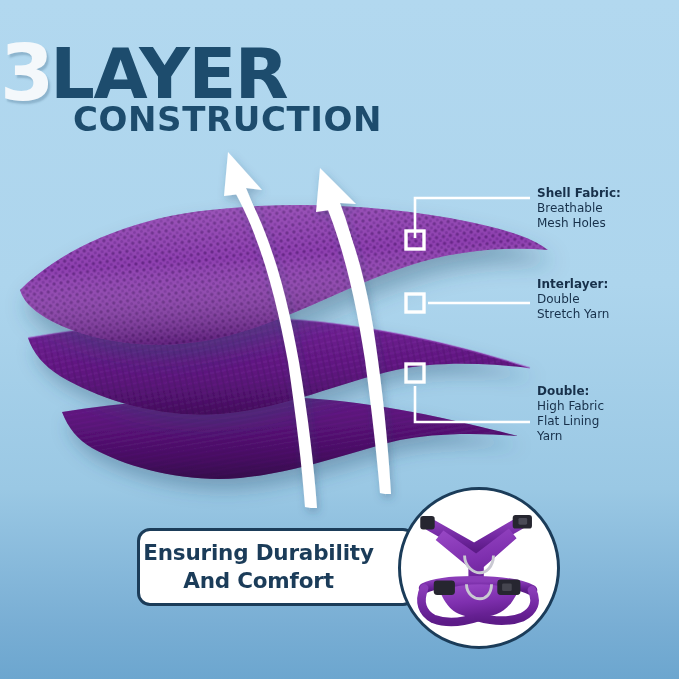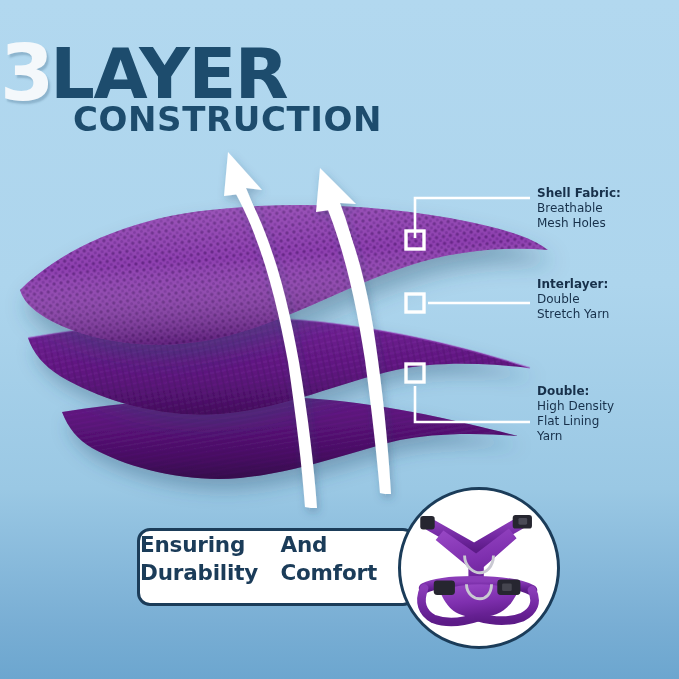--- a/index.html
+++ b/index.html
@@ -102,22 +102,22 @@
     border-radius: 13px;
     box-sizing: border-box;
   }
   #banner-text {
     position: absolute;
     left: 0;
     top: 0;
     width: 251px;
     height: 100%;
     display: flex;
-    flex-direction: row;
-    align-items: flex-start;
+    flex-direction: column;
+    align-items: center;
     justify-content: center;
     padding-right: 14px;
     box-sizing: border-box;
     color: #1b3c59;
     font-size: 21.5px;
     font-weight: 700;
     line-height: 1.28;
     letter-spacing: -0.2px;
     user-select: none;
   }
@@ -313,21 +313,21 @@
   </div>
 
   <div class="callout" id="callout-inter">
     <span class="c-head">Interlayer:</span>
     <span class="c-body">Double</span>
     <span class="c-body">Stretch Yarn</span>
   </div>
 
   <div class="callout" id="callout-lining">
     <span class="c-head">Double:</span>
-    <span class="c-body">High Density</span>
+    <span class="c-body">High Fabric</span>
     <span class="c-body">Flat Lining</span>
     <span class="c-body">Yarn</span>
   </div>
 
   <div id="banner">
     <div id="banner-text">
       <span>Ensuring Durability</span>
       <span>And Comfort</span>
     </div>
   </div>

